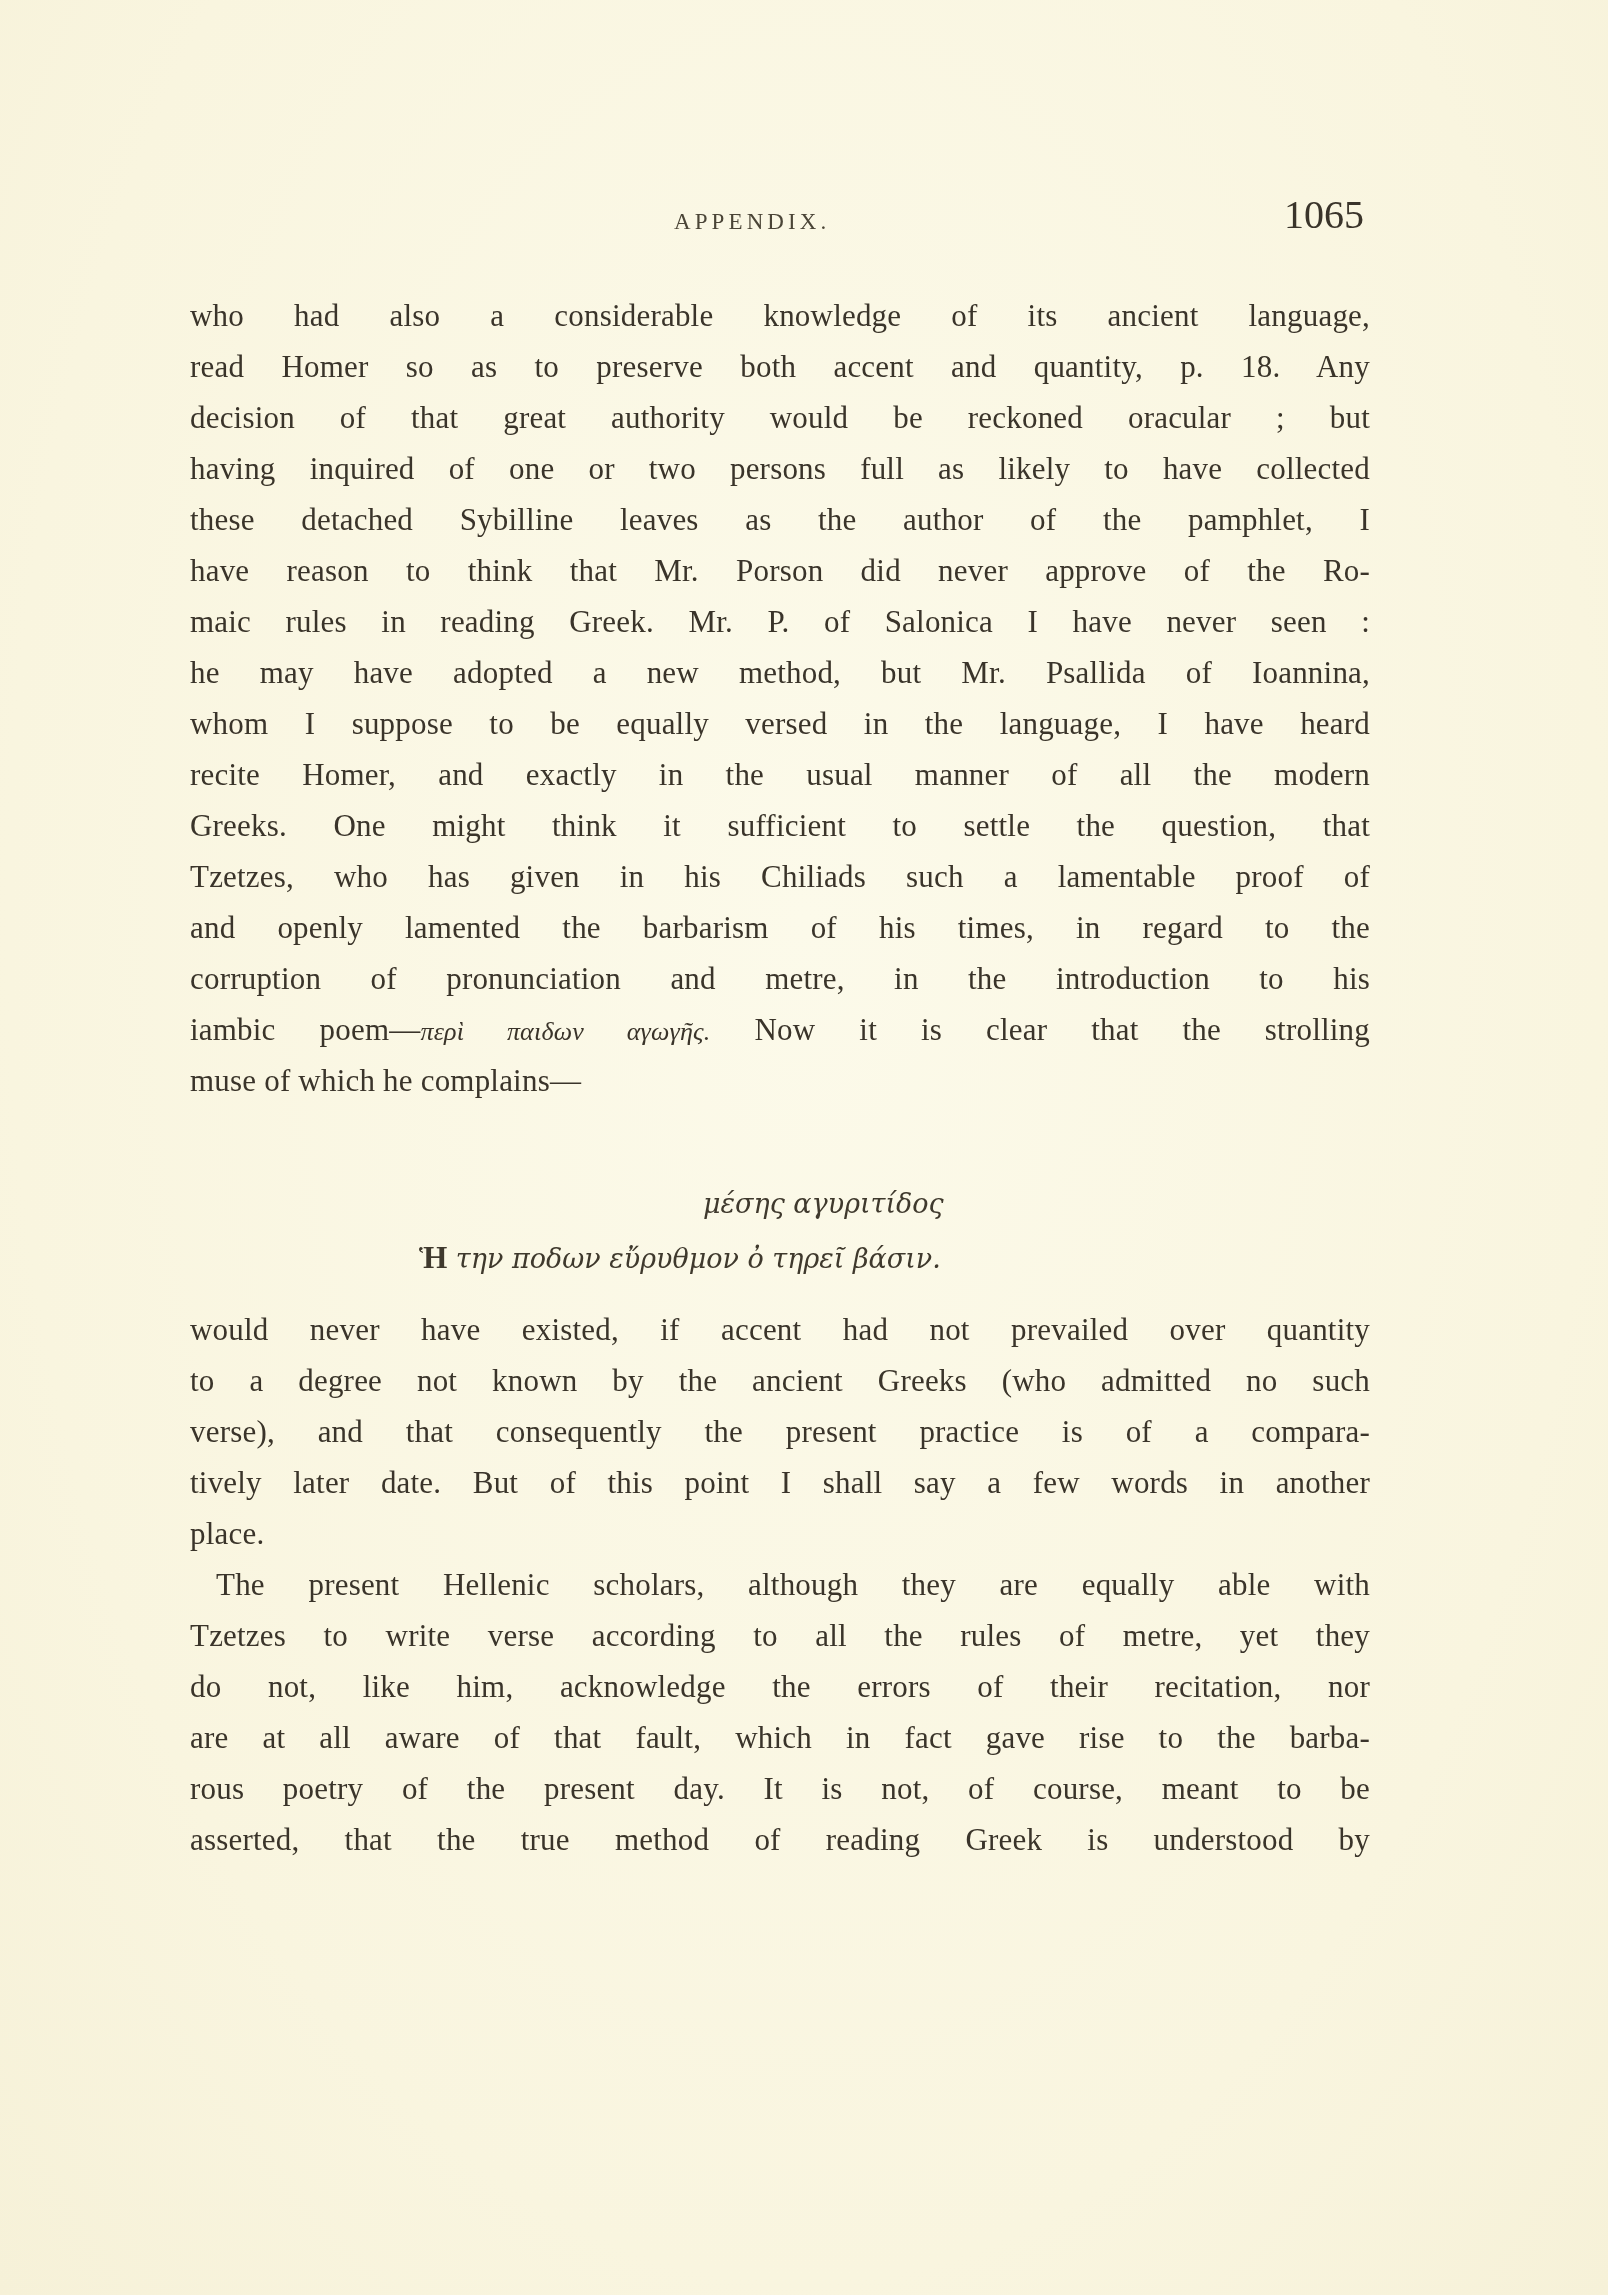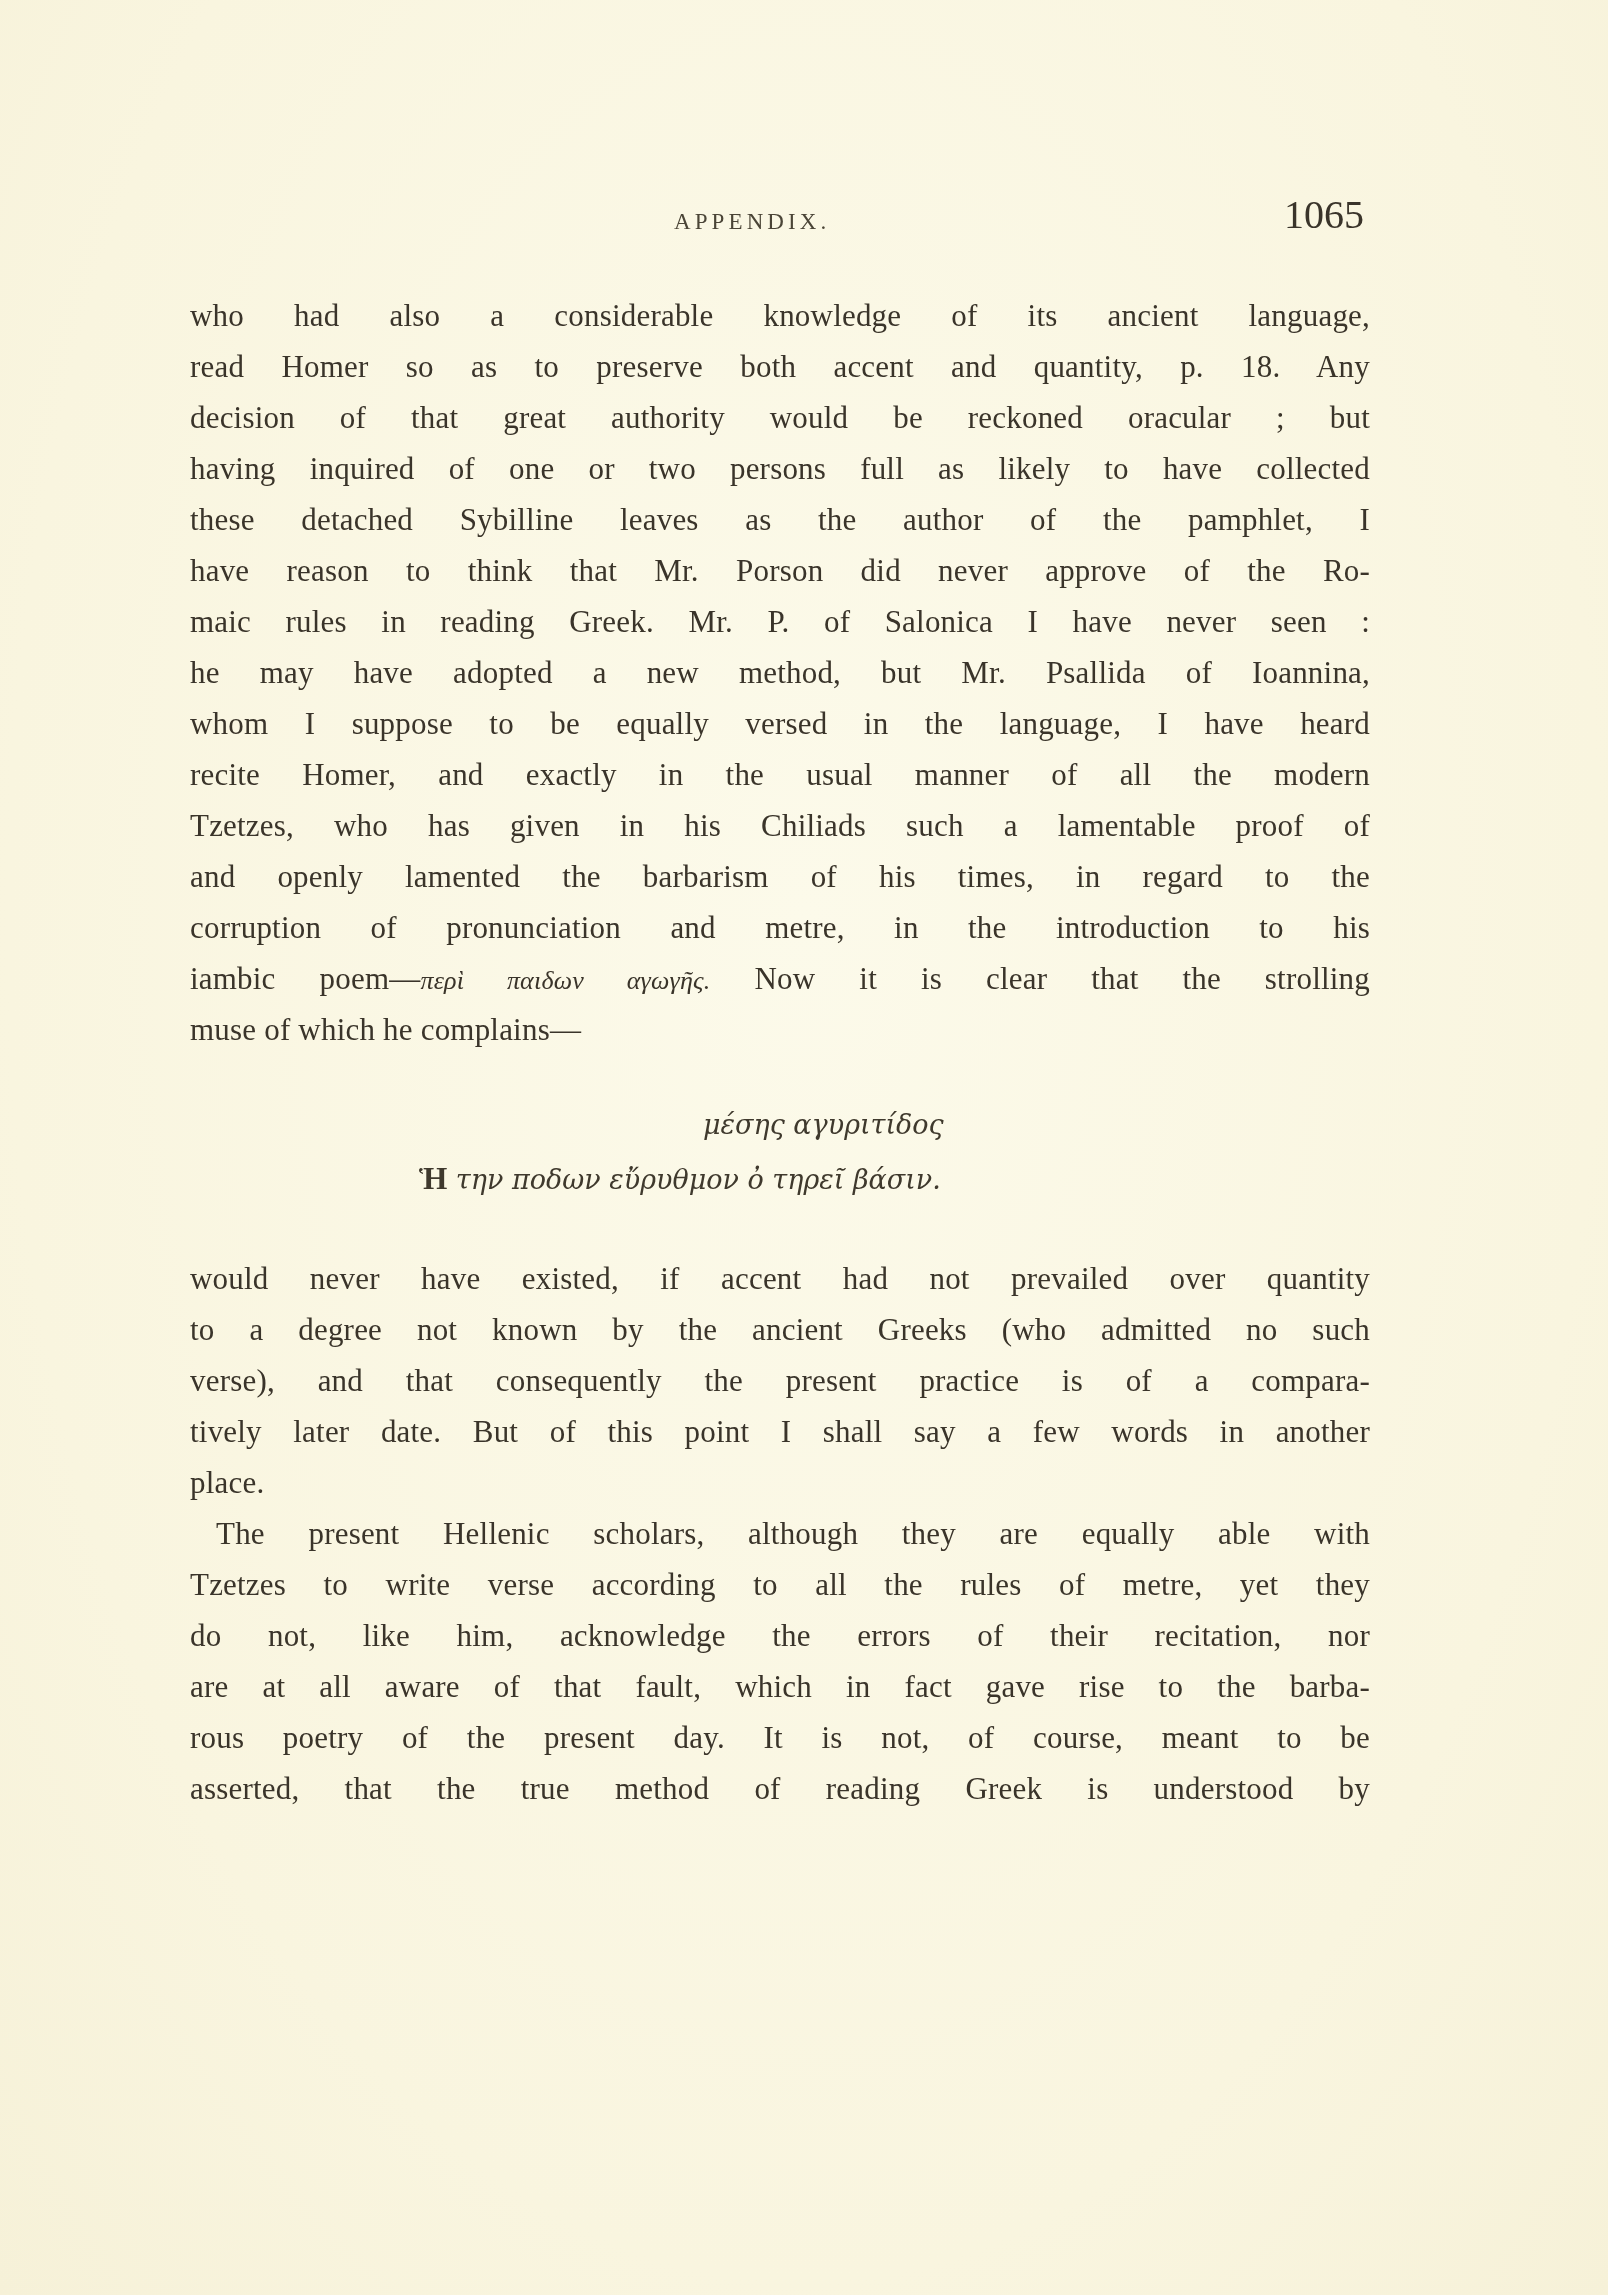--- a/index.html
+++ b/index.html
@@ -81,20 +81,21 @@
     height: 198px;
     position: relative;
   }
   .verse-line {
     position: absolute;
     white-space: nowrap;
     font-family: "DejaVu Serif", serif;
     font-style: italic;
     font-size: 27px;
     color: #3f392d;
+    margin-top: 28px;
   }
   .verse-1 { left: 513px; top: 54px; }
   .verse-2 { left: 229px; top: 106px; }
   .verse-2 .initial {
     font-style: normal;
     font-family: "Liberation Serif", serif;
     font-size: 31px;
     font-weight: bold;
   }
   .after-verse {
@@ -117,20 +118,21 @@
       <span class="line"><span class="italic">who had also a considerable knowledge of its ancient language,</span></span>
       <span class="line"><span class="italic">read Homer so as to preserve both accent and quantity,</span><span> p. 18.  Any</span></span>
       <span class="line">decision of that great authority would be reckoned oracular ; but</span>
       <span class="line">having inquired of one or two persons full as likely to have collected</span>
       <span class="line">these detached Sybilline leaves as the author of the pamphlet, I</span>
       <span class="line">have reason to think that Mr. Porson did never approve of the Ro-</span>
       <span class="line">maic rules in reading Greek.  Mr. P. of Salonica I have never seen :</span>
       <span class="line">he may have adopted a new method, but Mr. Psallida of Ioannina,</span>
       <span class="line">whom I suppose to be equally versed in the language, I have heard</span>
       <span class="line">recite Homer, and exactly in the usual manner of all the modern</span>
+      <span class="line">Greeks.  One might think it sufficient to settle the question, that</span>
       <span class="line">Tzetzes, who has given in his Chiliads such a lamentable proof of</span>
       <span class="line">and openly lamented the barbarism of his times, in regard to the</span>
       <span class="line">corruption of pronunciation and metre, in the introduction to his</span>
       <span class="line"><span>iambic poem—</span><span class="greek-inline">περὶ παιδων αγωγῆς.</span><span>  Now it is clear that the strolling</span></span>
       <span class="line last">muse of which he complains—</span>
     </div>
 
     <div class="verse-block">
       <span class="verse-line verse-1">μέσης αγυριτίδος</span>
       <span class="verse-line verse-2"><span class="initial">Ἡ</span><span> την ποδων εὔρυθμον ὀ τηρεῖ βάσιν.</span></span>

